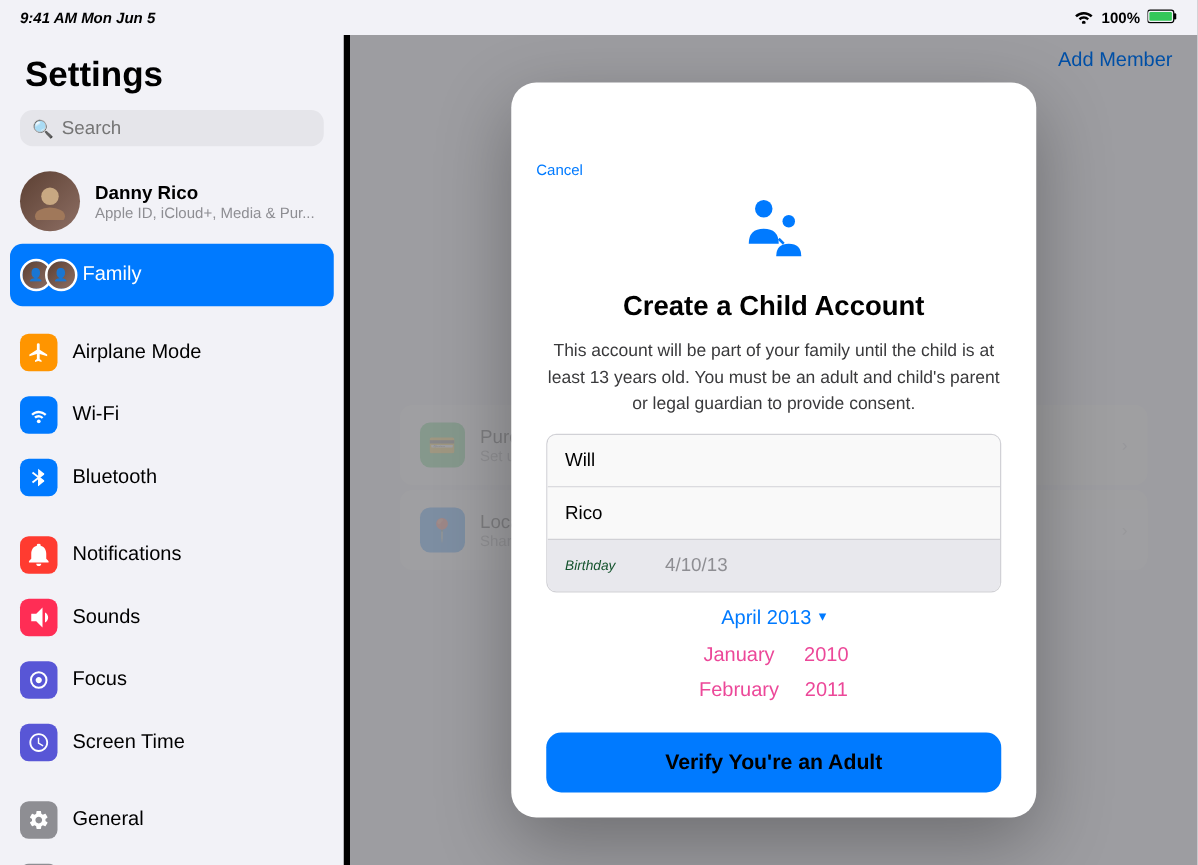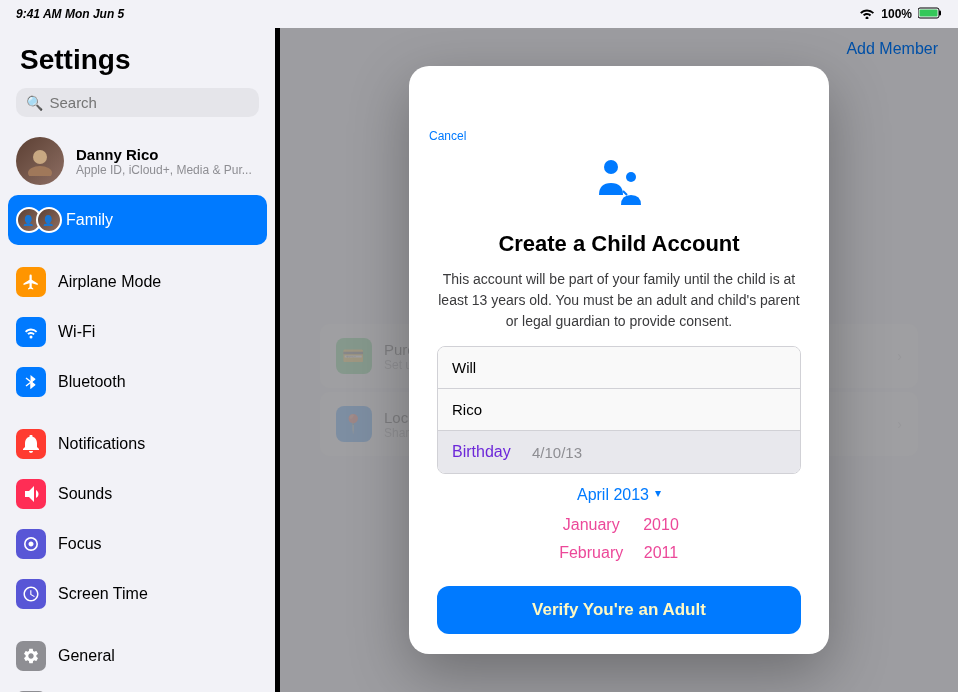--- a/index.html
+++ b/index.html
@@ -278,23 +278,24 @@
       display: flex;
       align-items: center;
       padding: 12px 14px;
       background: #f9f9f9;
       border-bottom: 1px solid #d1d1d6;
     }
     .form-field:last-child {
       border-bottom: none;
     }
     .form-field-label {
-      font-size: 16px;
-      color: #6d28d9;
+      font-size: 11px;
+      color: #14532d;
       min-width: 80px;
+      font-style: italic;
     }
     .form-field-value {
       font-size: 15px;
       color: #8e8e93;
       flex: 1;
     }
     .form-field-input {
       font-size: 15px;
       color: #000;
       flex: 1;
@@ -339,21 +340,21 @@
       font-size: 16px;
       color: #ec4899;
       line-height: 1.6;
     }
 
     
     .verify-btn {
       display: block;
       width: 100%;
       background: #007aff;
-      color: #fef9c3;
+      color: #000000;
       font-size: 17px;
       font-weight: 600;
       border: none;
       border-radius: 12px;
       padding: 14px;
       cursor: pointer;
       margin-top: 14px;
     }
 
     

